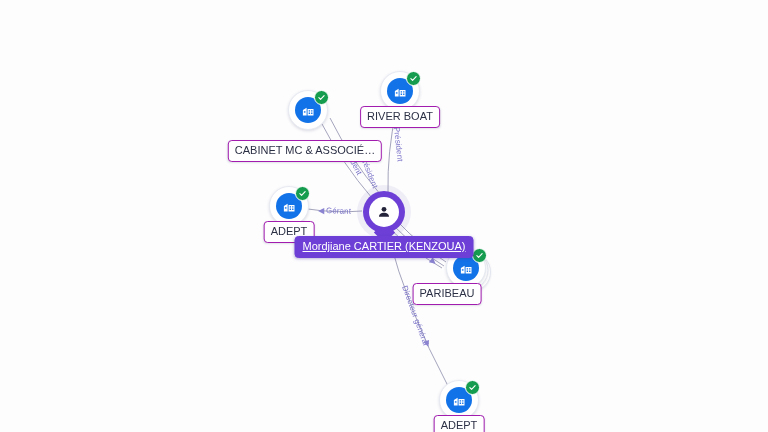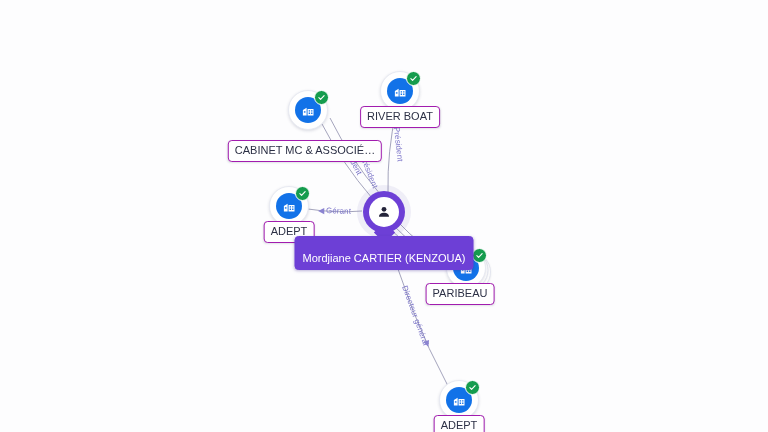--- a/index.html
+++ b/index.html
@@ -134,22 +134,23 @@
     font-size: 11px;
     line-height: 1;
     padding: 4px 6px 5px 6px;
     white-space: nowrap;
   }
   .node-label.focus {
     background: #6d3fd6;
     border-color: #6d3fd6;
     color: #ffffff;
     font-size: 11px;
-    padding: 16px 7px 5px 7px;
+    padding: 4px 7px 5px 7px;
     box-shadow: 0 1px 3px rgba(70,45,150,0.35);
+    text-decoration: underline;
   }
 
   
   .edge-label {
     position: absolute;
     color: #7b74c8;
     font-size: 8px;
     line-height: 1;
     white-space: nowrap;
     transform-origin: 0 50%;
@@ -251,21 +252,21 @@
               <path d="M4.6 13.2 h2.6 v2.2 H4.6 Z" fill="#1272e8"></path>
             </svg>
           </div>
           <div class="badge-check">
             <svg viewBox="0 0 24 24" width="9" height="9">
               <path d="M5 12.5 L9.5 17 L19 7" fill="none" stroke="#ffffff" stroke-width="3" stroke-linecap="round" stroke-linejoin="round"></path>
             </svg>
           </div>
         </div>
       </div>
-      <div class="node-label" style="left: 460px; top: 283px;">PARIBEAU</div>
+      <div class="node-label" style="left: 447px; top: 283px;">PARIBEAU</div>
       <div class="node" style="left: 459px; top: 400px;">
         <div class="company-disc">
           <div class="company-inner">
             <svg viewBox="0 0 24 24" width="15" height="15">
               <path d="M3 20 L3 11 L9 7.5 L9 20 Z M10.5 20 L10.5 9.5 L20 9.5 L20 20 Z" fill="#ffffff"></path>
               <path d="M12.3 11.6 h2.2 v2.1 h-2.2 Z M16.2 11.6 h2.1 v2.1 h-2.1 Z M12.3 15.3 h2.2 v2.1 h-2.2 Z M16.2 15.3 h2.1 v2.1 h-2.1 Z" fill="#1272e8"></path>
               <path d="M4.6 13.2 h2.6 v2.2 H4.6 Z" fill="#1272e8"></path>
             </svg>
           </div>
           <div class="badge-check">

